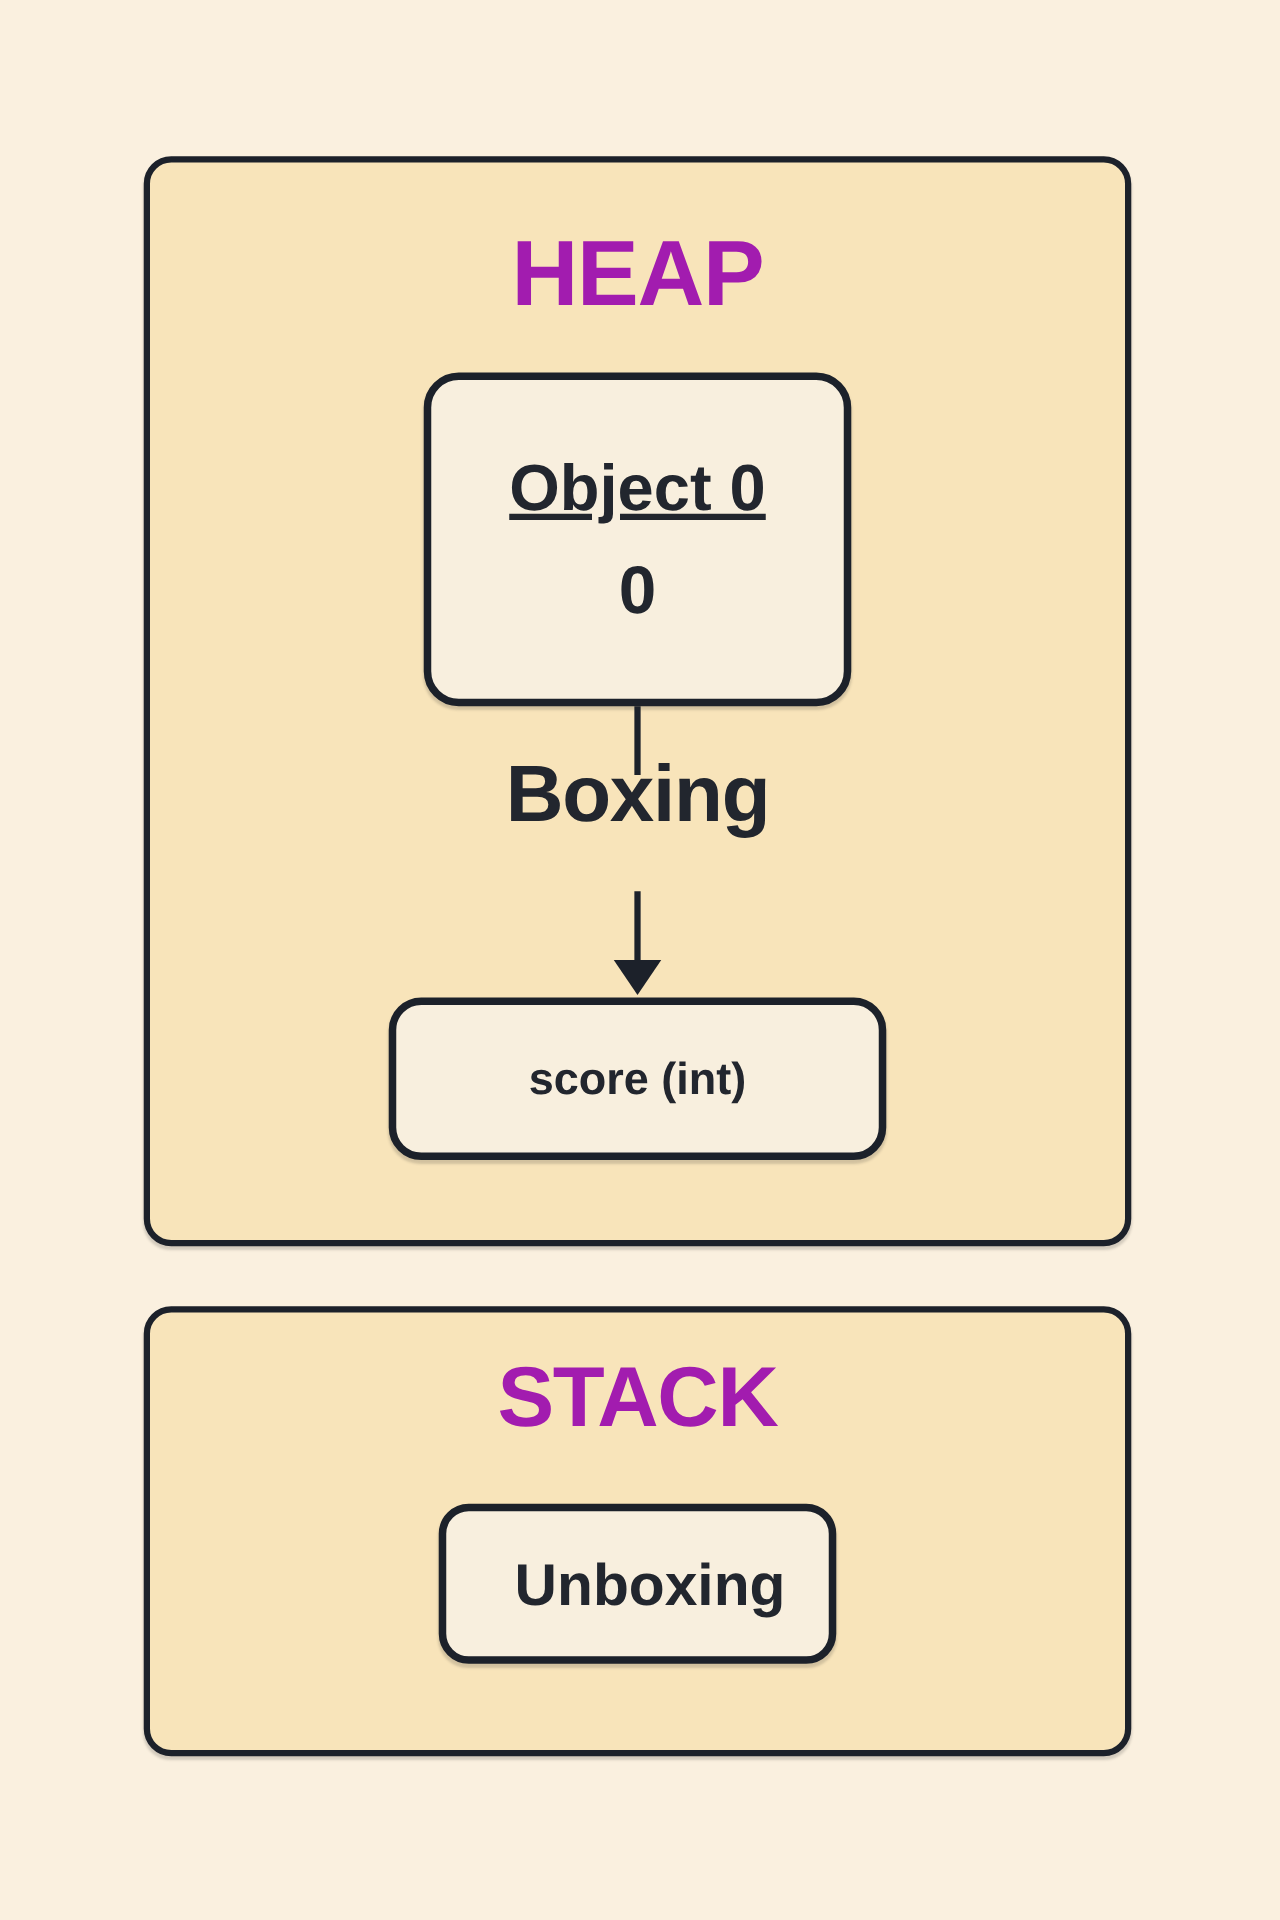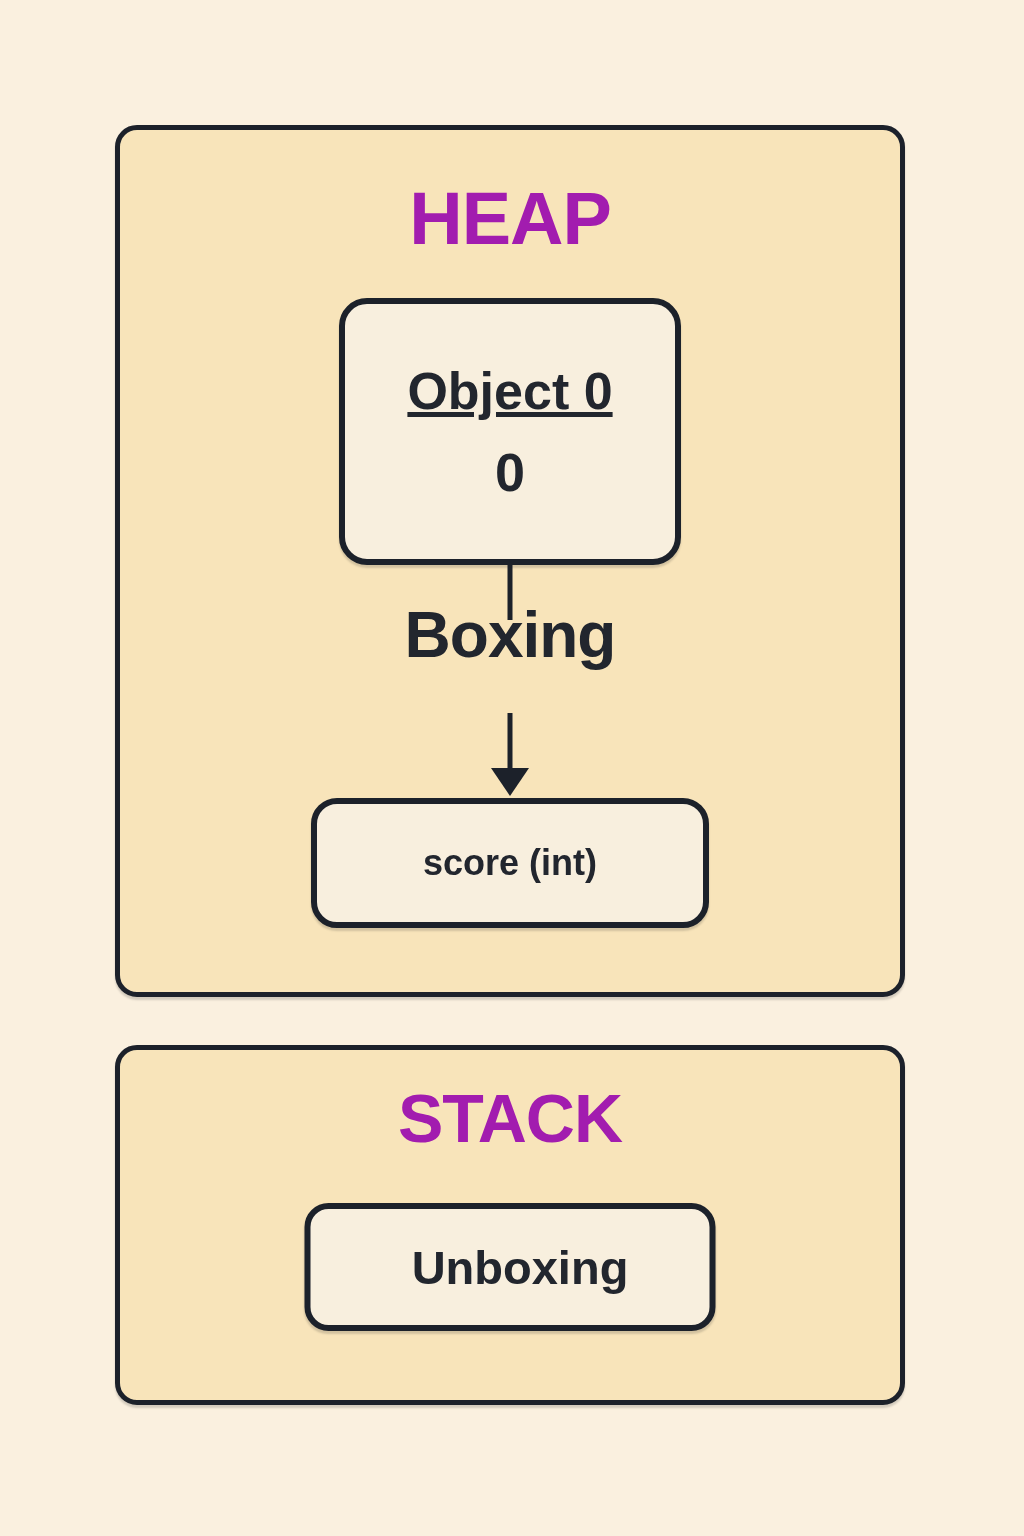--- a/index.html
+++ b/index.html
@@ -130,21 +130,21 @@
   }
   .score-node .label {
     font-size: 36px;
     font-weight: 700;
     line-height: 1;
   }
   .unboxing-node {
     left: 50%;
     transform: translateX(-50%);
     top: 153px;
-    width: 411px;
+    width: 318px;
     height: 128px;
     border-radius: 24px;
     padding-left: 20px;
   }
   .unboxing-node .label {
     font-size: 47px;
     font-weight: 700;
     line-height: 1;
   }
 </style>

